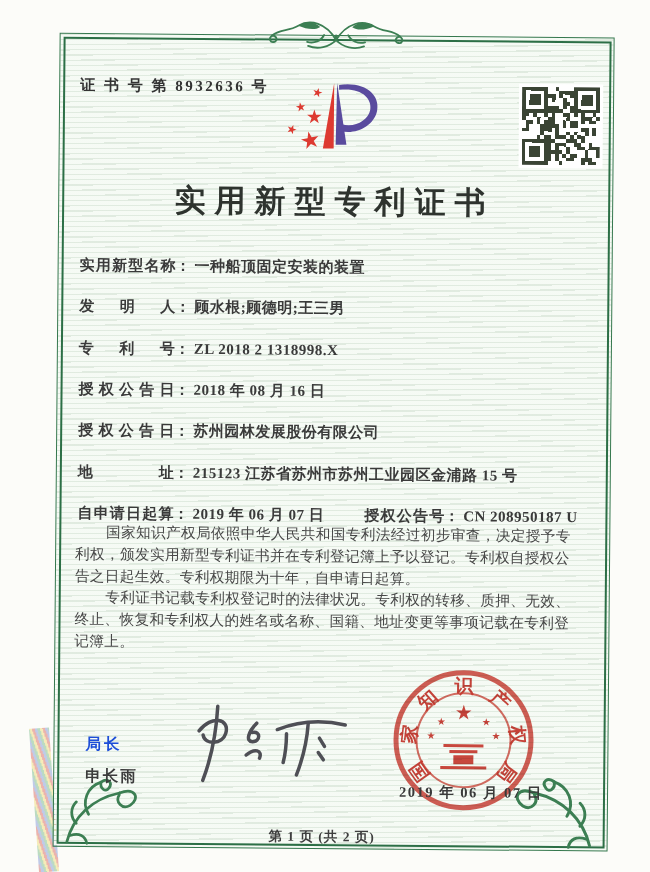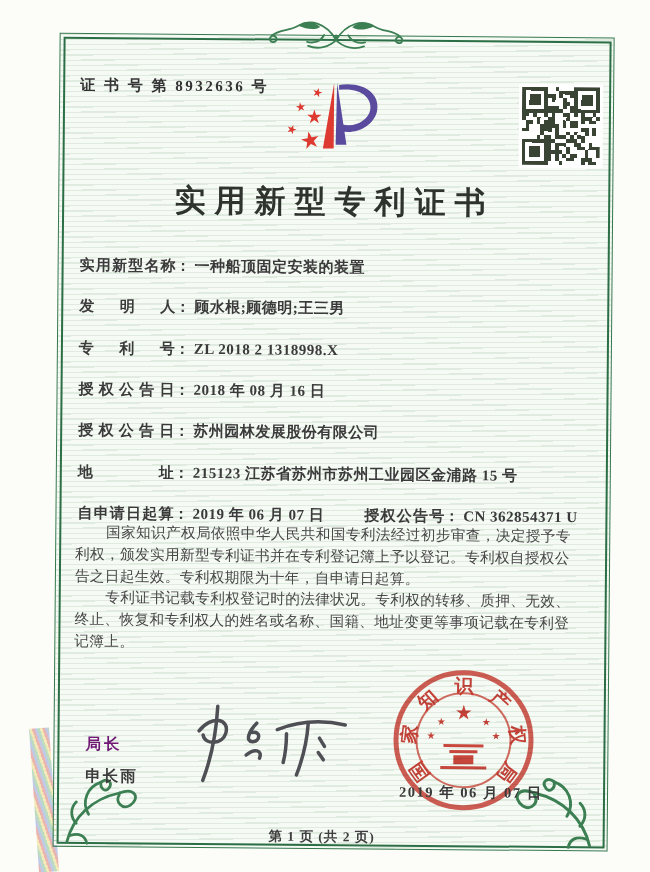--- a/index.html
+++ b/index.html
@@ -29,21 +29,21 @@
   .flabel{display:inline-block;width:96px;text-align:justify;text-align-last:justify;}
   .colon{margin-right:4px;}
   .fvalue{letter-spacing:.5px;}
   .pair2{margin-left:40px;display:flex;align-items:center;}
   .pair2 .flabel{width:80px;}
 
   .paras{left:76px;top:524px;width:508px;color:#474747;}
   .paras p{margin:0;font-size:14.6px;line-height:21.8px;text-indent:2.1em;
            font-weight:500;letter-spacing:.4px;}
 
-  .director{left:88px;top:736px;font-size:15.5px;letter-spacing:3px;color:#701a75;font-weight:600;}
+  .director{left:88px;top:736px;font-size:15.5px;letter-spacing:3px;color:#1d4ed8;font-weight:600;}
   .director2{left:88px;top:768px;font-size:15.5px;letter-spacing:2px;color:#3c3c3c;font-weight:600;}
   .signature{left:185px;top:697px;width:175px;height:96px;z-index:3;}
 
   
   .seal{left:396px;top:669px;width:140px;height:140px;z-index:4;mix-blend-mode:multiply;opacity:.95;}
   .seal-ring{position:absolute;inset:0;border:5px solid rgba(201,48,36,.82);border-radius:50%;}
   .seal-ch{position:absolute;left:50%;top:50%;font-size:19px;font-weight:700;color:rgba(198,40,30,.92);
            transform:translate(-50%,-50%) rotate(var(--a)) translateY(-54px);}
   .emblem{position:absolute;left:50%;top:50%;width:92px;height:92px;transform:translate(-50%,-50%);
           border:2px solid rgba(201,48,36,.75);border-radius:50%;}
@@ -403,21 +403,21 @@
         <span class="colon">：</span>
         <span class="fvalue">215123 江苏省苏州市苏州工业园区金浦路 15 号</span>
     </div>
     <div class="frow">
       <span class="flabel">自申请日起算</span>
         <span class="colon">：</span>
         <span class="fvalue">2019 年 06 月 07 日</span>
       <span class="pair2">
         <span class="flabel">授权公告号</span>
           <span class="colon">：</span>
-          <span class="fvalue">CN 362854371 U</span>
+          <span class="fvalue">CN 208950187 U</span>
       </span>
     </div>
   </div>
 
   <div class="abs paras">
     <p>国家知识产权局依照中华人民共和国专利法经过初步审查，决定授予专利权，颁发实用新型专利证书并在专利登记簿上予以登记。专利权自授权公告之日起生效。专利权期限为十年，自申请日起算。</p>
     <p>专利证书记载专利权登记时的法律状况。专利权的转移、质押、无效、终止、恢复和专利权人的姓名或名称、国籍、地址变更等事项记载在专利登记簿上。</p>
   </div>
 
   <div class="abs director">局长</div>

